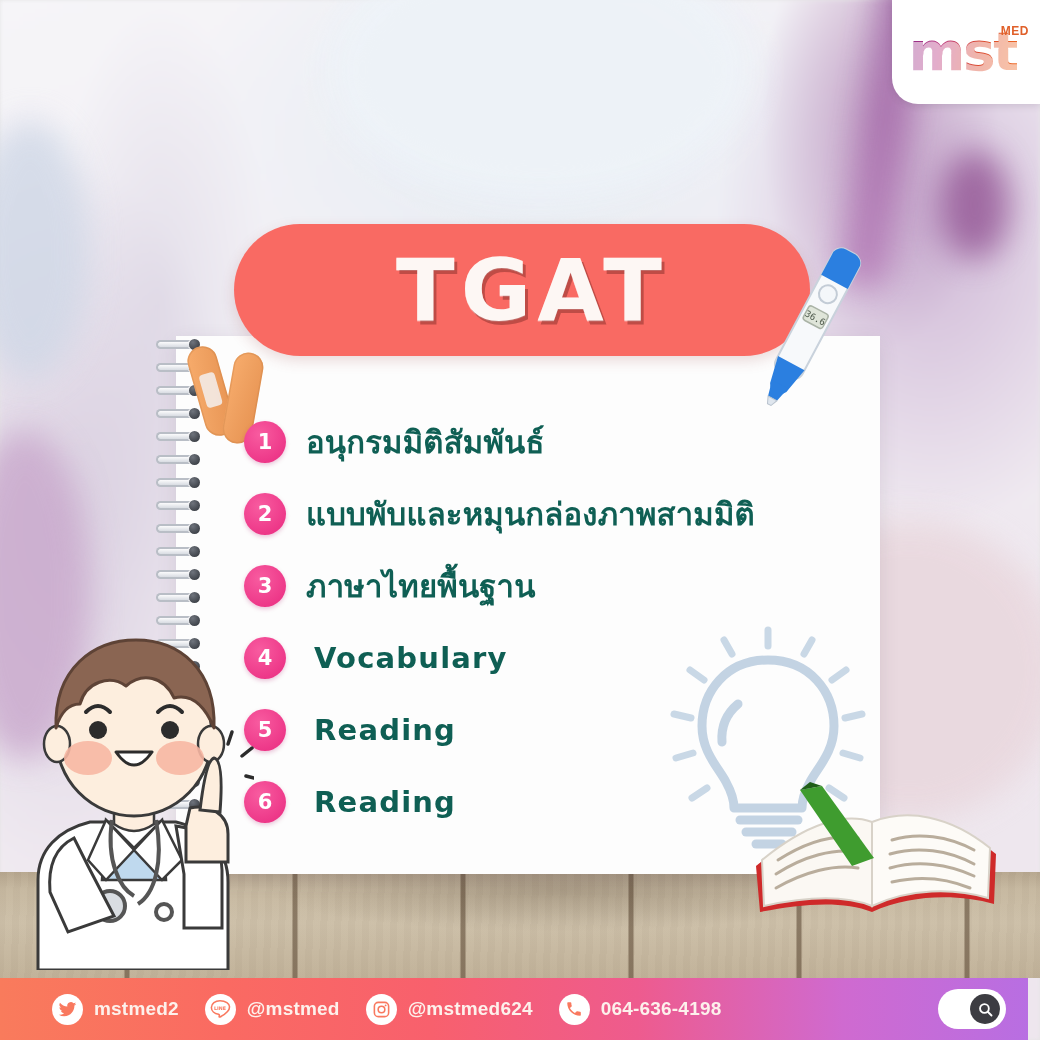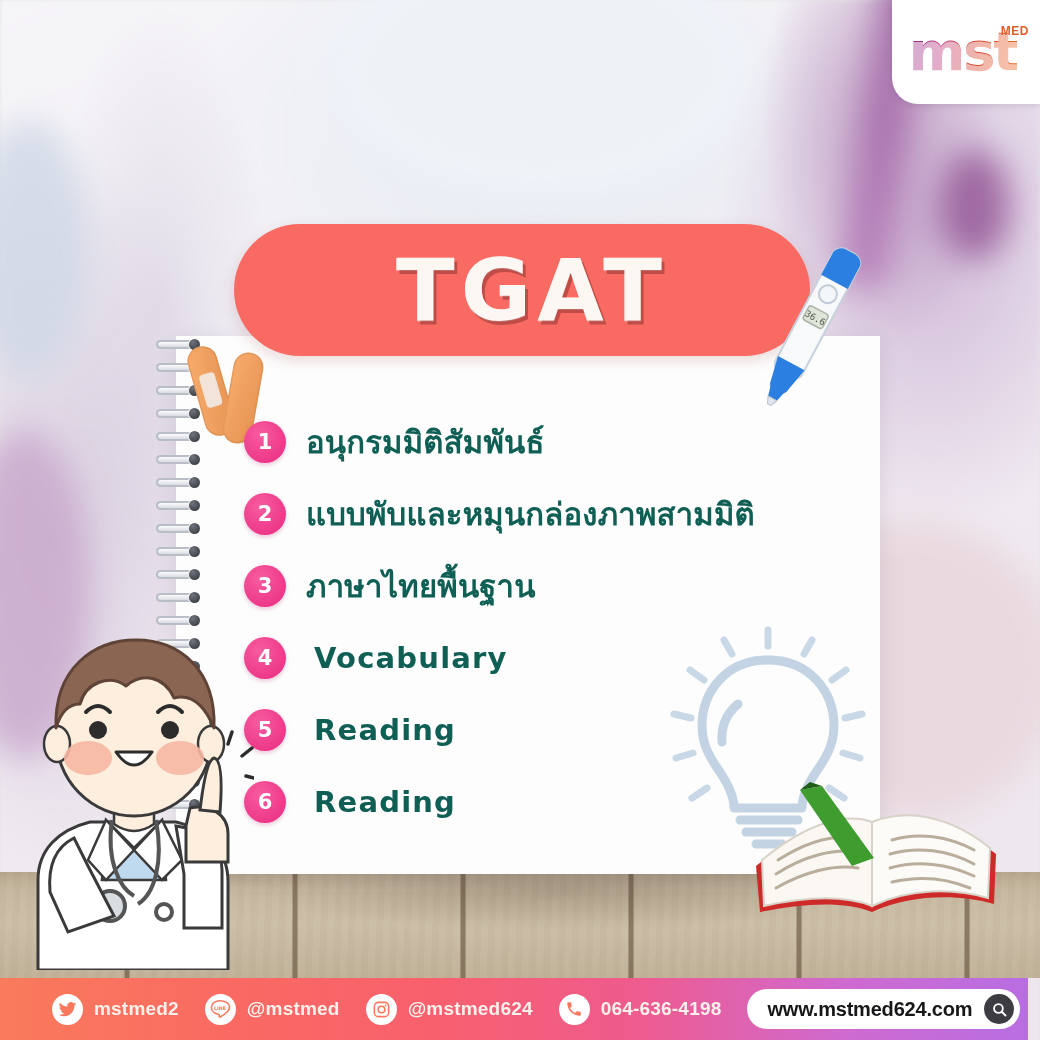--- a/index.html
+++ b/index.html
@@ -509,21 +509,20 @@
     <div class="fgroup">
       <span class="ficon">
         <svg viewBox="0 0 24 24" width="18" height="18" fill="#f9795f">
           <path d="M6.6 10.8c1.4 2.8 3.8 5.1 6.6 6.6l2.2-2.2c.3-.3.7-.4 1-.2 1.2.4 2.4.6 3.7.6.6 0 1 .4 1 1V20c0 .6-.4 1-1 1C10.6 21 3 13.4 3 4c0-.6.4-1 1-1h3.4c.6 0 1 .4 1 1 0 1.3.2 2.5.6 3.7.1.3 0 .7-.2 1l-2.2 2.1z"></path>
         </svg>
       </span>
       <span class="flabel">064-636-4198</span>
     </div>
 
     <div class="web-pill">
-      <span class="web-text">www.mstmed624.com</span>
       <span class="web-search">
         <svg viewBox="0 0 24 24" width="17" height="17" fill="none" stroke="#ffffff" stroke-width="2.6" stroke-linecap="round">
           <circle cx="10.5" cy="10.5" r="6.2"></circle>
           <line x1="15.2" y1="15.2" x2="20.5" y2="20.5"></line>
         </svg>
       </span>
     </div>
   </div>
 
 </div>

